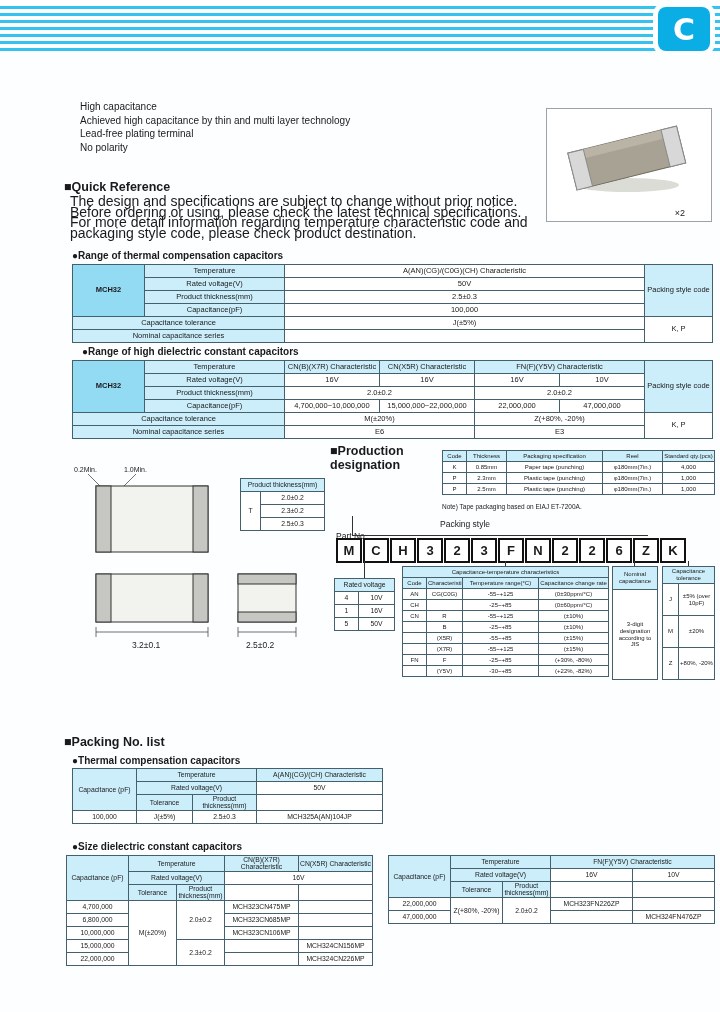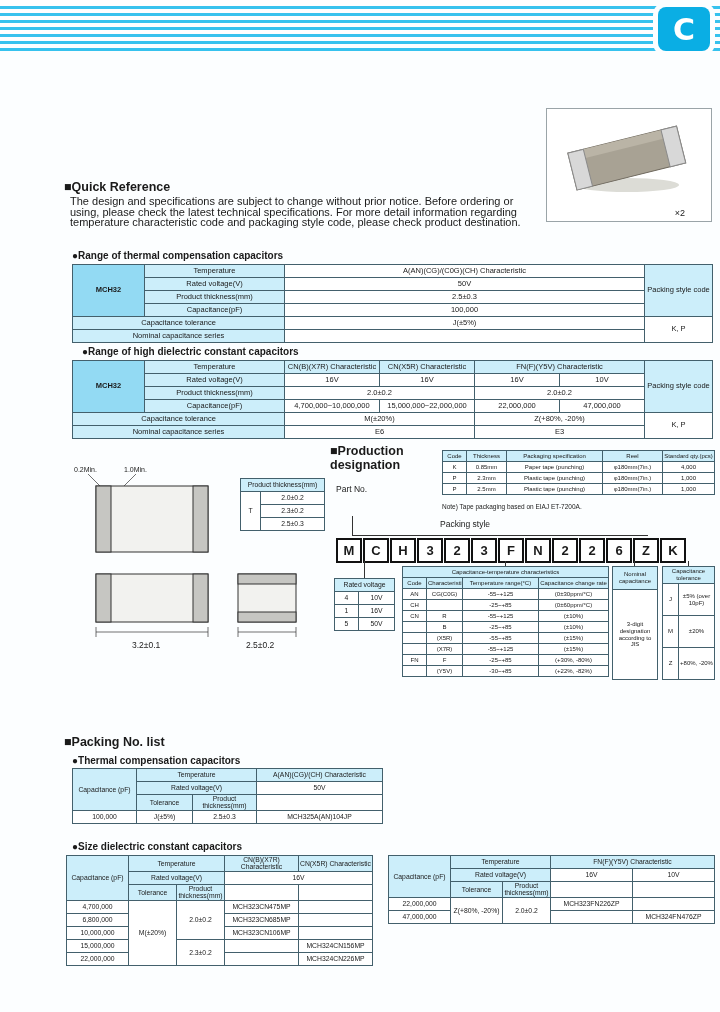--- a/index.html
+++ b/index.html
@@ -11,21 +11,21 @@
   .logo{left:658px;top:7px;width:52px;height:44px;background:#0aaee4;border-radius:8px;
     box-shadow:0 0 0 5px #fcfeff;display:flex;align-items:center;justify-content:center;}
   .logo span{color:#fff;font-size:30px;font-weight:bold;font-family:"DejaVu Sans",sans-serif;}
   .titlebar{left:64px;top:67px;width:656px;height:21px;background:#17b0e7;color:#fff;
     font-size:13px;font-weight:bold;line-height:21px;padding-left:9px;box-sizing:border-box;}
   .features{left:80px;top:100px;font-size:10px;line-height:13.5px;}
   .chipbox{left:546px;top:108px;width:164px;height:112px;border:1px solid #9aa4a8;background:#fff;}
   .chipcap{position:absolute;right:26px;bottom:3px;font-size:9px;}
   .h1{font-size:12.5px;font-weight:bold;}
   .h2{font-size:10px;font-weight:bold;}
-  .para{font-size:11px;line-height:10.5px;width:470px;}
+  .para{font-size:14px;line-height:10.5px;width:470px;}
   table.tbl{position:absolute;border-collapse:collapse;table-layout:fixed;background:#fff;}
   .tbl td{border:1px solid #43606c;font-size:7.5px;text-align:center;vertical-align:middle;
     padding:0 1px;height:12px;line-height:1.1;overflow:hidden;}
   .sm td{font-size:6.8px;}
   .xs td{font-size:6px;height:10px;}
   .c1{background:#cceefa;}
   .c2{background:#93daf3;font-weight:bold;}
   .lbl{font-size:8.5px;}
   .note{font-size:6.5px;}
   .vline{width:1px;background:#333;}
@@ -39,20 +39,26 @@
 <body>
 
 <div class="page">
 
   <div class="abs stripes"></div>
   <div class="abs logo">
     <span>C</span>
   </div>
 
 
+  <div class="abs features">
+    <div>High capacitance</div>
+    <div>Achieved high capacitance by thin and multi layer technology</div>
+    <div>Lead-free plating terminal</div>
+    <div>No polarity</div>
+  </div>
 
   <div class="abs chipbox">
     <svg width="162" height="100" viewBox="0 0 162 100">
       <ellipse cx="80" cy="76" rx="52" ry="7" fill="#dcdcd6"></ellipse>
       <g transform="rotate(-14 80 50)">
         <rect x="24" y="30" width="112" height="38" fill="#a8a294" stroke="#6d675c"></rect>
         <rect x="40" y="30" width="80" height="9" fill="#bab4a6"></rect>
         <rect x="24" y="30" width="16" height="38" fill="#d8d8d8" stroke="#8b8b8b"></rect>
         <rect x="120" y="30" width="16" height="38" fill="#d8d8d8" stroke="#8b8b8b"></rect>
       </g>
@@ -238,21 +244,21 @@
       <td>P</td>
       <td>2.5mm</td>
       <td>Plastic tape (punching)</td>
       <td>φ180mm(7in.)</td>
       <td>1,000</td>
     </tr>
   </tbody>
     </table>
   <div class="abs note" style="left:442px;top:503px;">Note) Tape packaging based on EIAJ ET-7200A.</div>
 
-  <div class="abs lbl" style="left:336px;top:484px;">Part No.</div>
+  <div class="abs lbl" style="left:336px;top:531px;">Part No.</div>
   <div class="abs vline" style="left:352px;top:516px;height:19px;"></div>
   <div class="abs lbl" style="left:440px;top:519px;">Packing style</div>
   <div class="abs hline" style="left:352px;top:535px;width:296px;"></div>
 
   <div class="abs partrow">
     <div class="pb">M</div>
     <div class="pb">C</div>
     <div class="pb">H</div>
     <div class="pb">3</div>
     <div class="pb">2</div>

